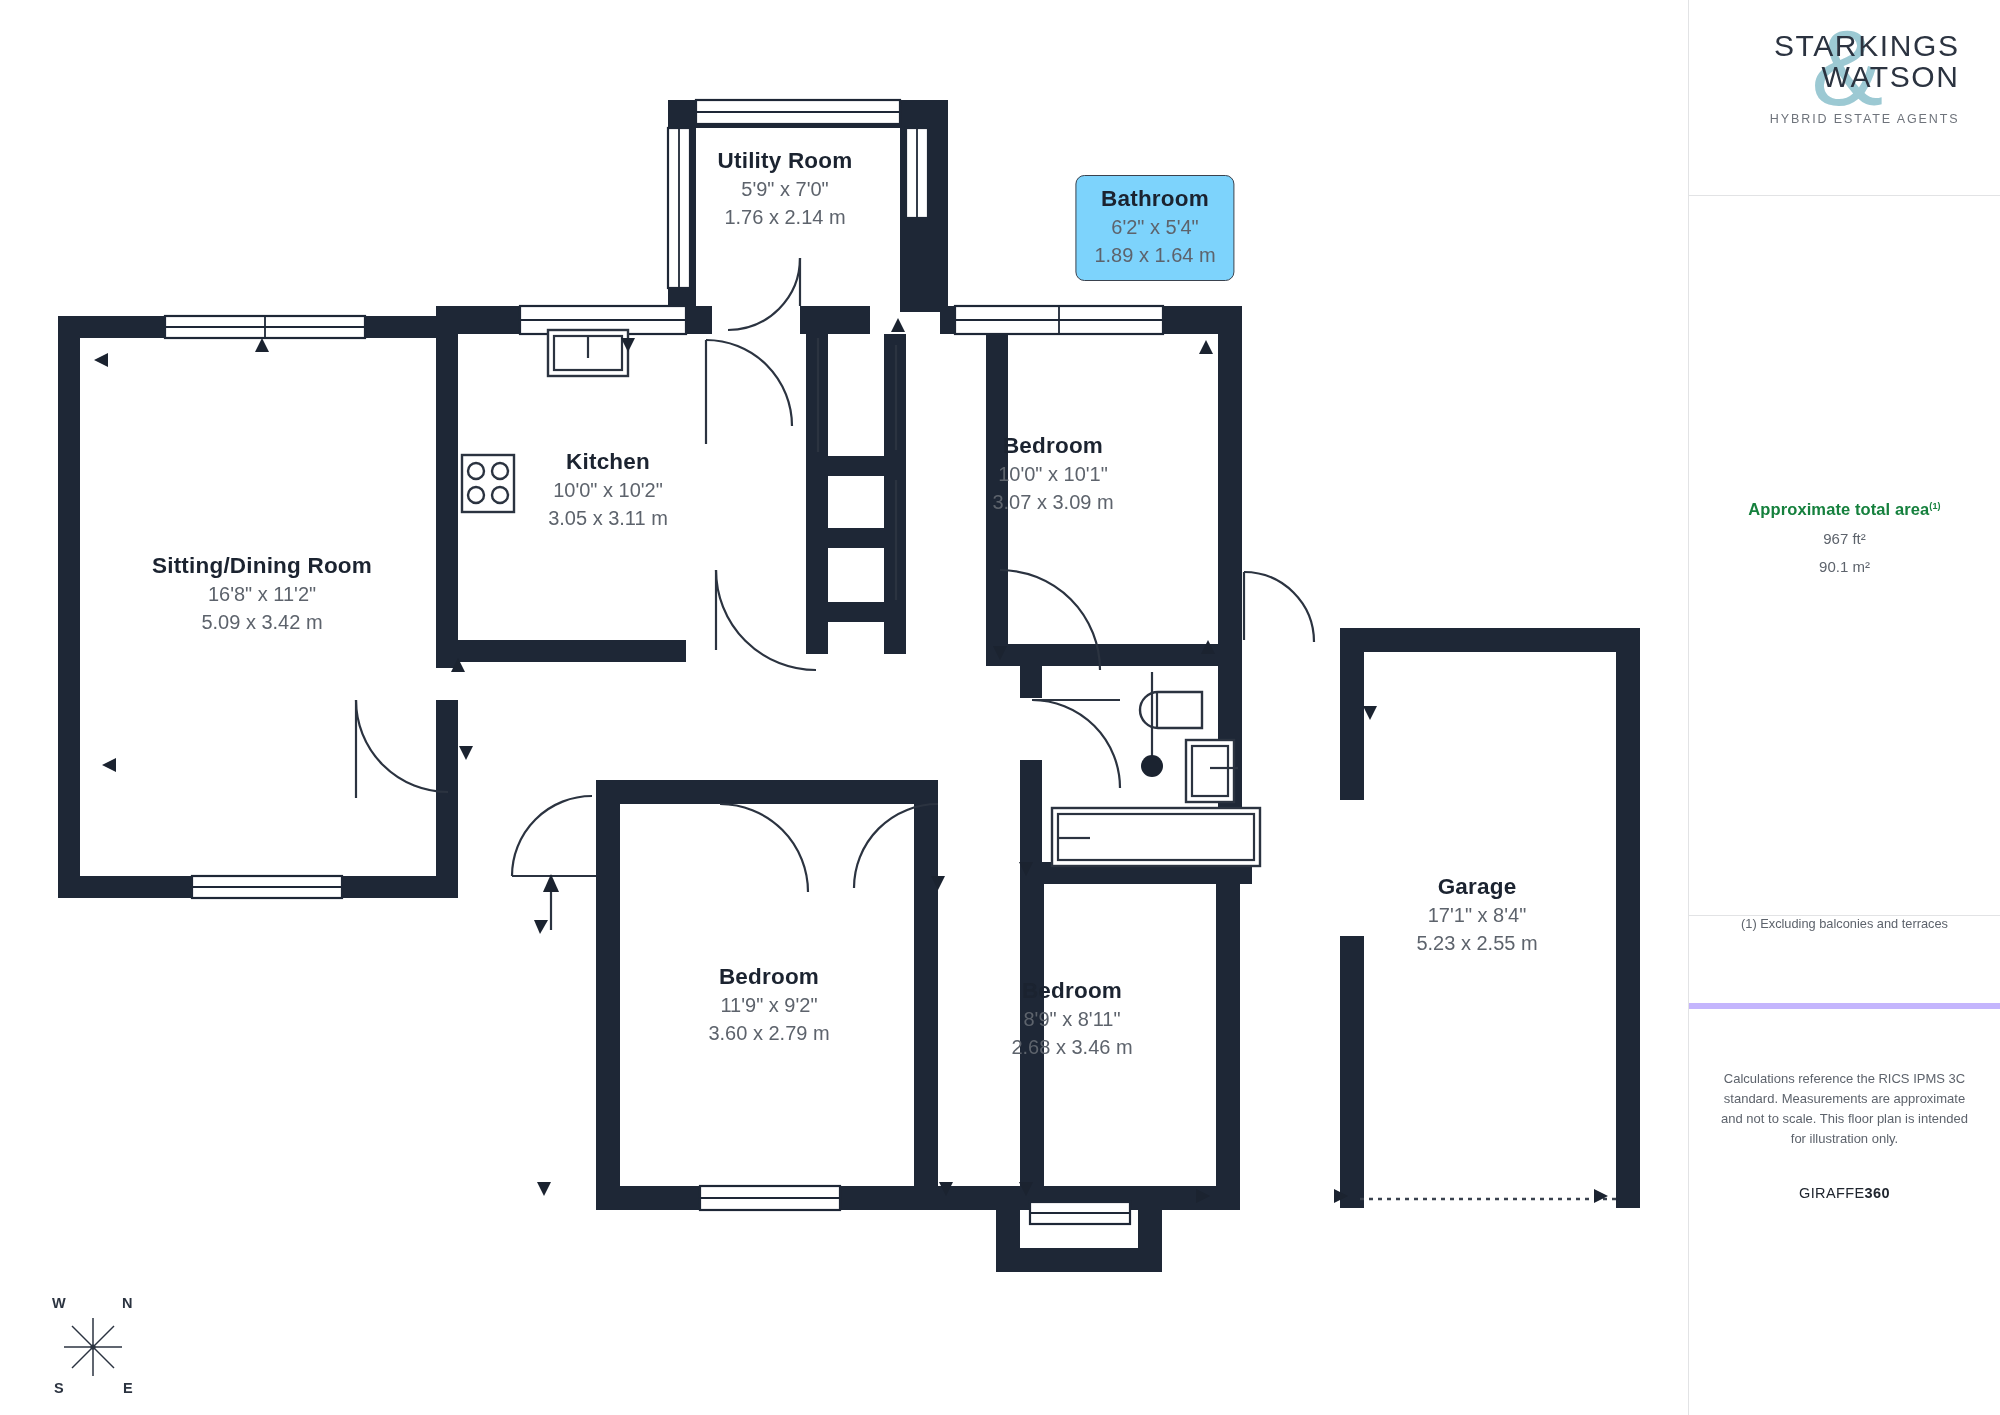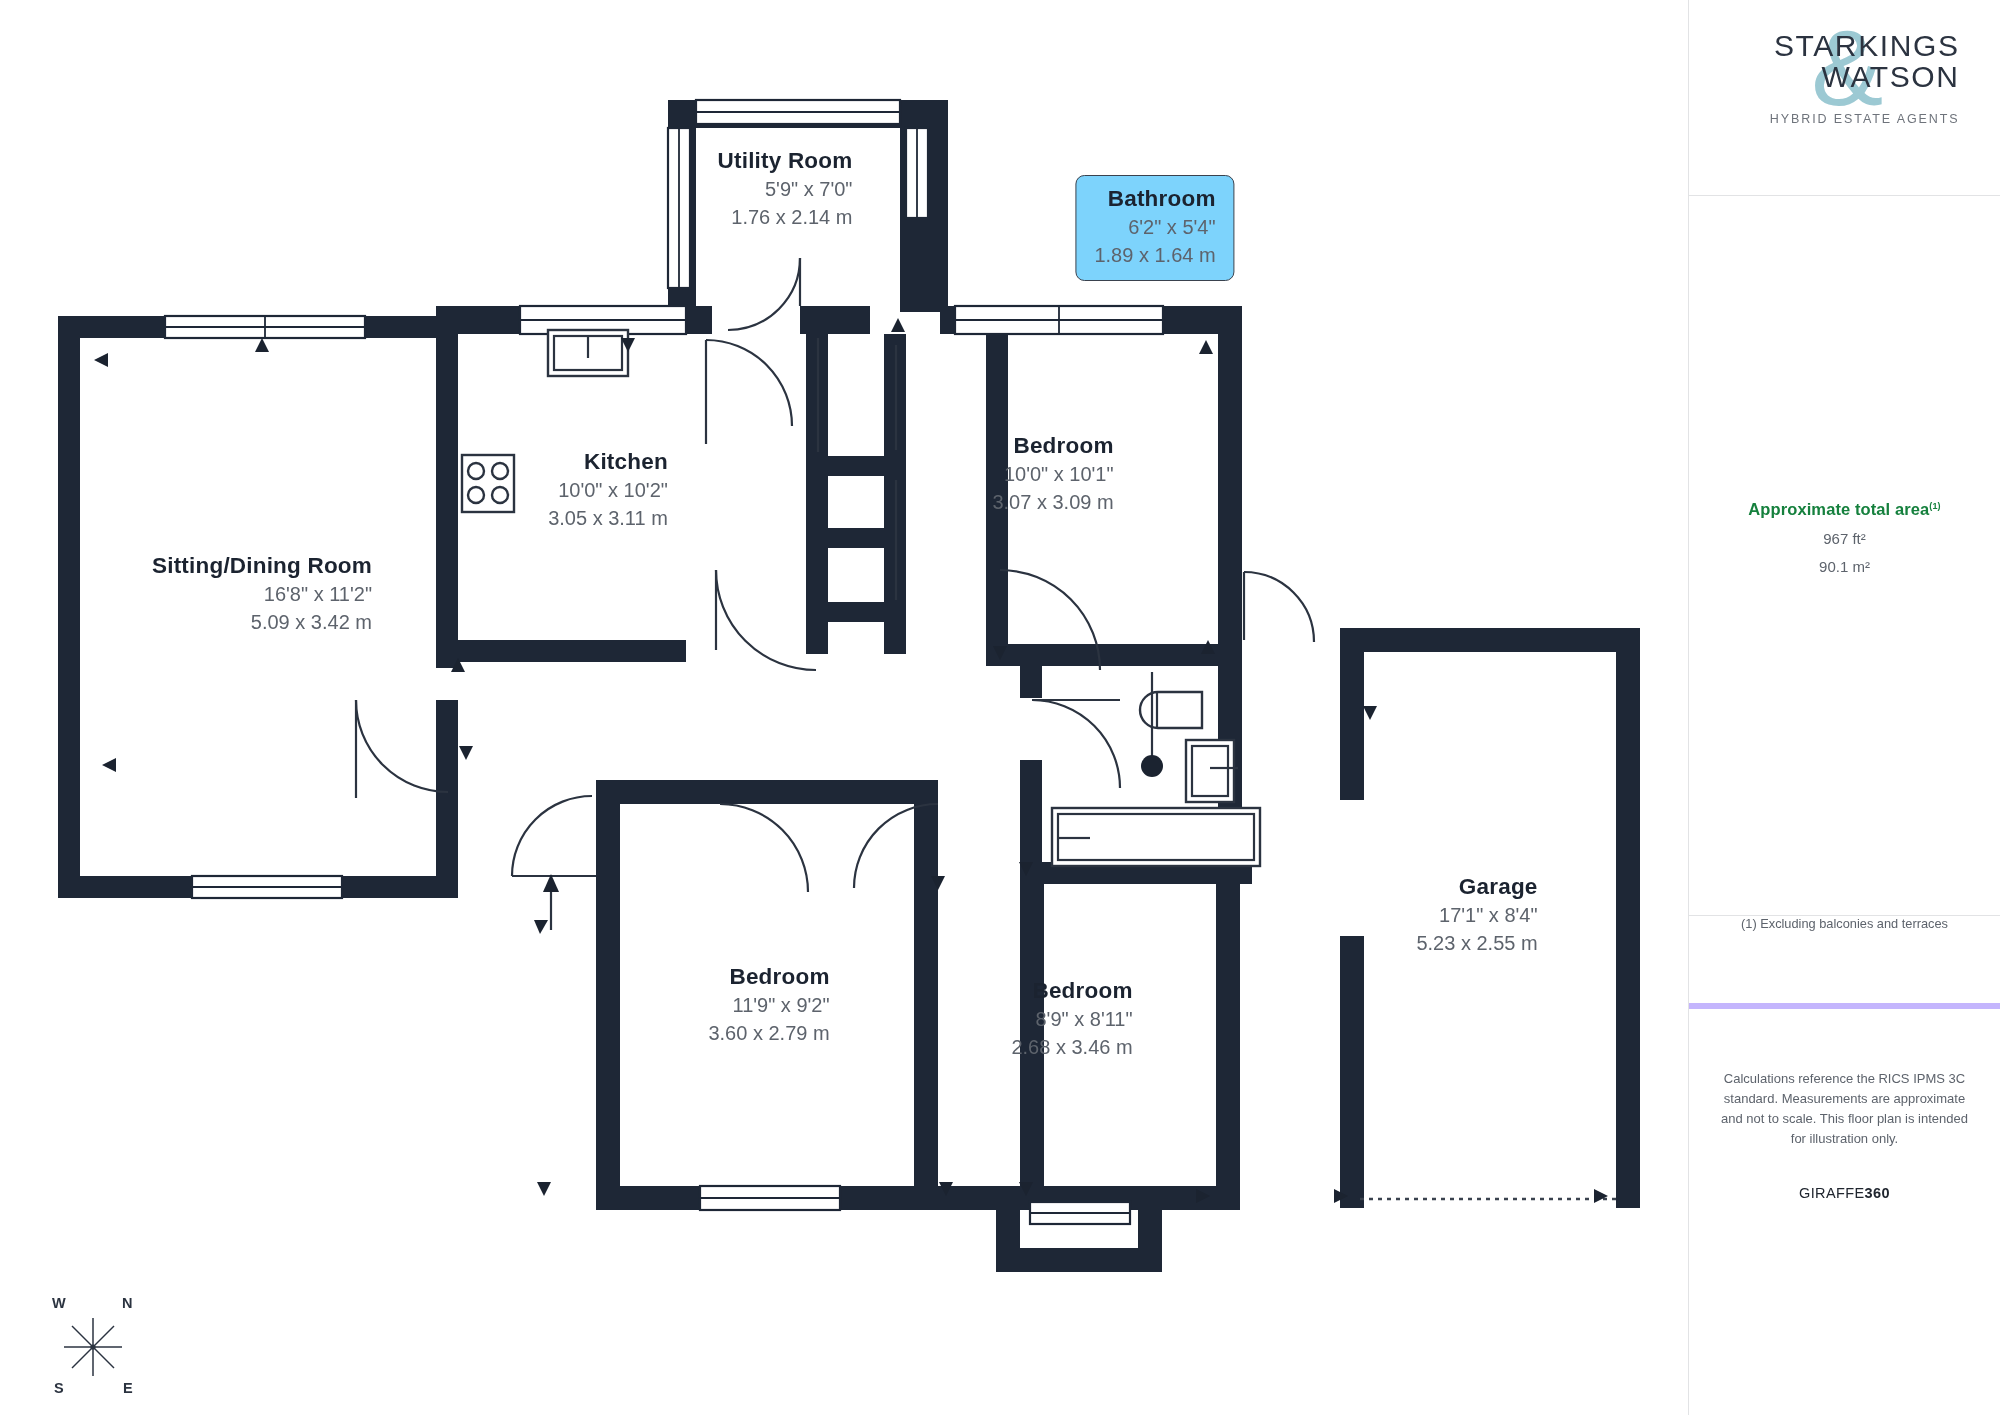--- a/index.html
+++ b/index.html
@@ -136,21 +136,21 @@
     margin-top: 36px;
     font-size: 14.5px;
     color: #20262f;
     letter-spacing: 0.4px;
   }
   #brand b { font-weight: 700; }
 
   
   .room-label {
     position: absolute;
-    text-align: right;
+    text-align: center;
     white-space: nowrap;
     transform: translateX(-50%);
   }
   .room-name {
     font-size: 22.5px;
     font-weight: 700;
     color: #1b2330;
     letter-spacing: 0.2px;
     line-height: 29px;
   }

